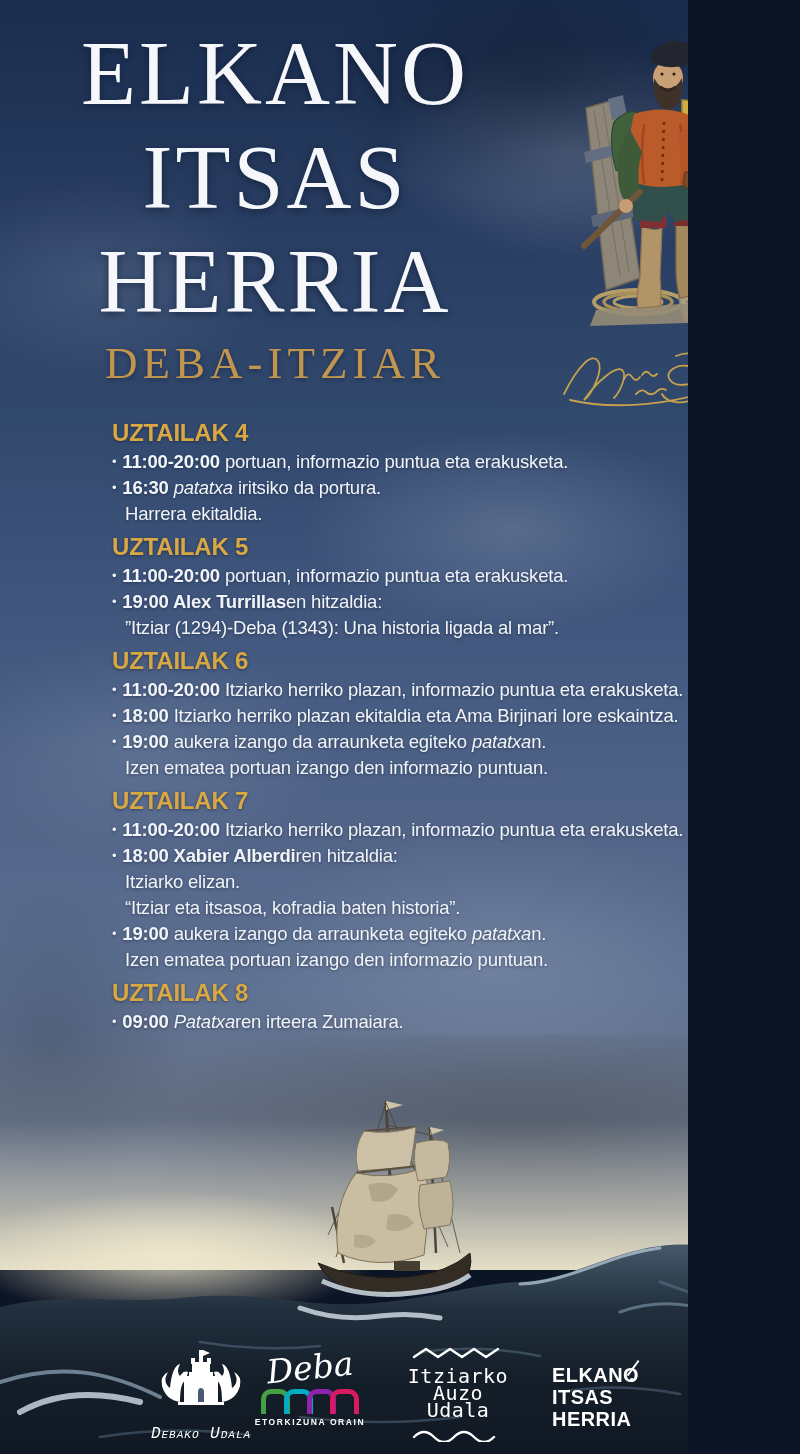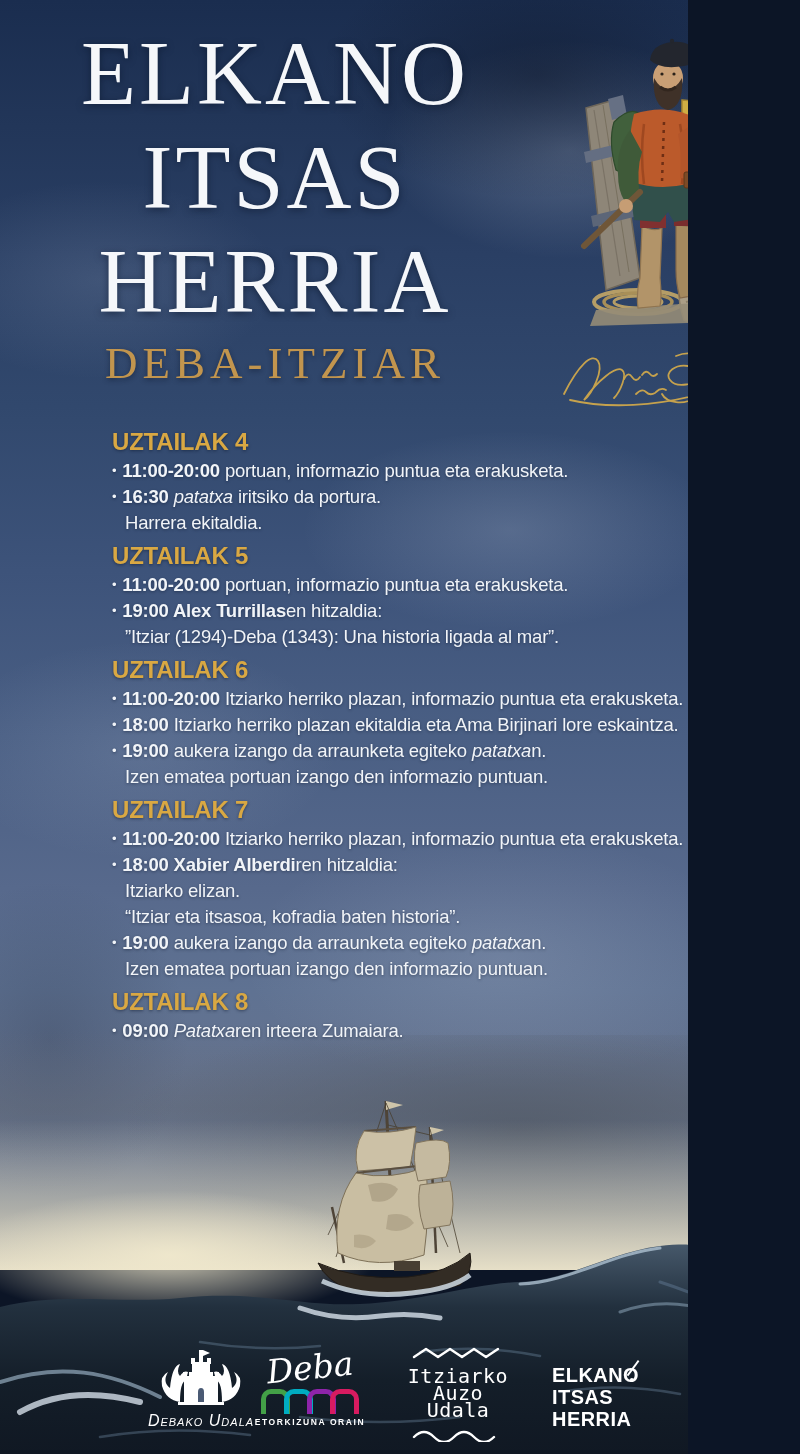--- a/index.html
+++ b/index.html
@@ -27,35 +27,35 @@
   .horizon2{position:absolute;top:1190px;left:-40px;width:420px;height:130px;border-radius:50%;
     background:radial-gradient(ellipse,rgba(242,234,206,.85),rgba(242,234,206,0) 70%);}
   
   .title-block{position:absolute;left:40px;top:22px;width:470px;text-align:center;
     font-family:"Liberation Serif",serif;color:#f5f7fa;
     text-shadow:0 2px 7px rgba(8,18,38,.55);}
   .title-line{font-size:90px;line-height:104px;letter-spacing:3px;font-weight:400;}
   .subtitle{margin-top:4px;font-size:45px;line-height:50px;letter-spacing:5px;
     color:var(--subtitle-gold,#c2954e);text-shadow:0 2px 5px rgba(8,18,38,.45);}
   
-  .schedule{position:absolute;left:112px;top:428px;width:620px;
+  .schedule{position:absolute;left:112px;top:419px;width:620px;
     color:var(--body-col,#f1f4f8);}
   .sec{margin:0 0 6px 0;}
   .sec-title{margin:0 0 2px 0;font-size:24px;line-height:28px;font-weight:700;
     letter-spacing:-0.2px;color:var(--gold,#d9a843);text-shadow:0 1px 3px rgba(10,22,44,.5);}
   .line{font-size:18.5px;line-height:26px;letter-spacing:-0.2px;white-space:nowrap;
     padding-left:13px;text-shadow:0 1px 3px rgba(10,22,44,.45);}
   .line.has-bullet{text-indent:-13px;}
   .bullet{font-size:13px;margin-right:6px;vertical-align:2px;}
   .b{font-weight:700;}
   .i{font-style:italic;}
   
   .footer-logo{position:absolute;color:#fff;text-align:center;}
   .debako{left:138px;top:1348px;width:126px;}
-  .debako-text{margin-top:2px;font-family:Liberation Sans, sans-serif;font-style:italic;
+  .debako-text{margin-top:15px;font-family:Liberation Mono, monospace;font-style:italic;
     font-variant:small-caps;font-size:16px;letter-spacing:1px;}
   .deba{left:252px;top:1348px;width:116px;}
   .deba-script{font-family:"DejaVu Serif",serif;font-style:italic;font-size:33px;line-height:40px;transform:rotate(-6deg);}
   .arches{height:24px;margin-top:2px;display:flex;justify-content:center;align-items:flex-end;}
   .arch{display:inline-block;width:19px;height:20px;border:5px solid #fff;border-bottom:none;
     border-radius:10px 10px 0 0;margin-left:-6px;}
   .arch:first-child{margin-left:0;}
   .deba-tagline{margin-top:3px;font-size:8.5px;letter-spacing:1.6px;font-weight:700;}
   .itziarko{left:404px;top:1346px;width:108px;font-family:"DejaVu Sans Mono",monospace;}
   .itz-line{font-size:20px;line-height:17px;letter-spacing:0.5px;}

